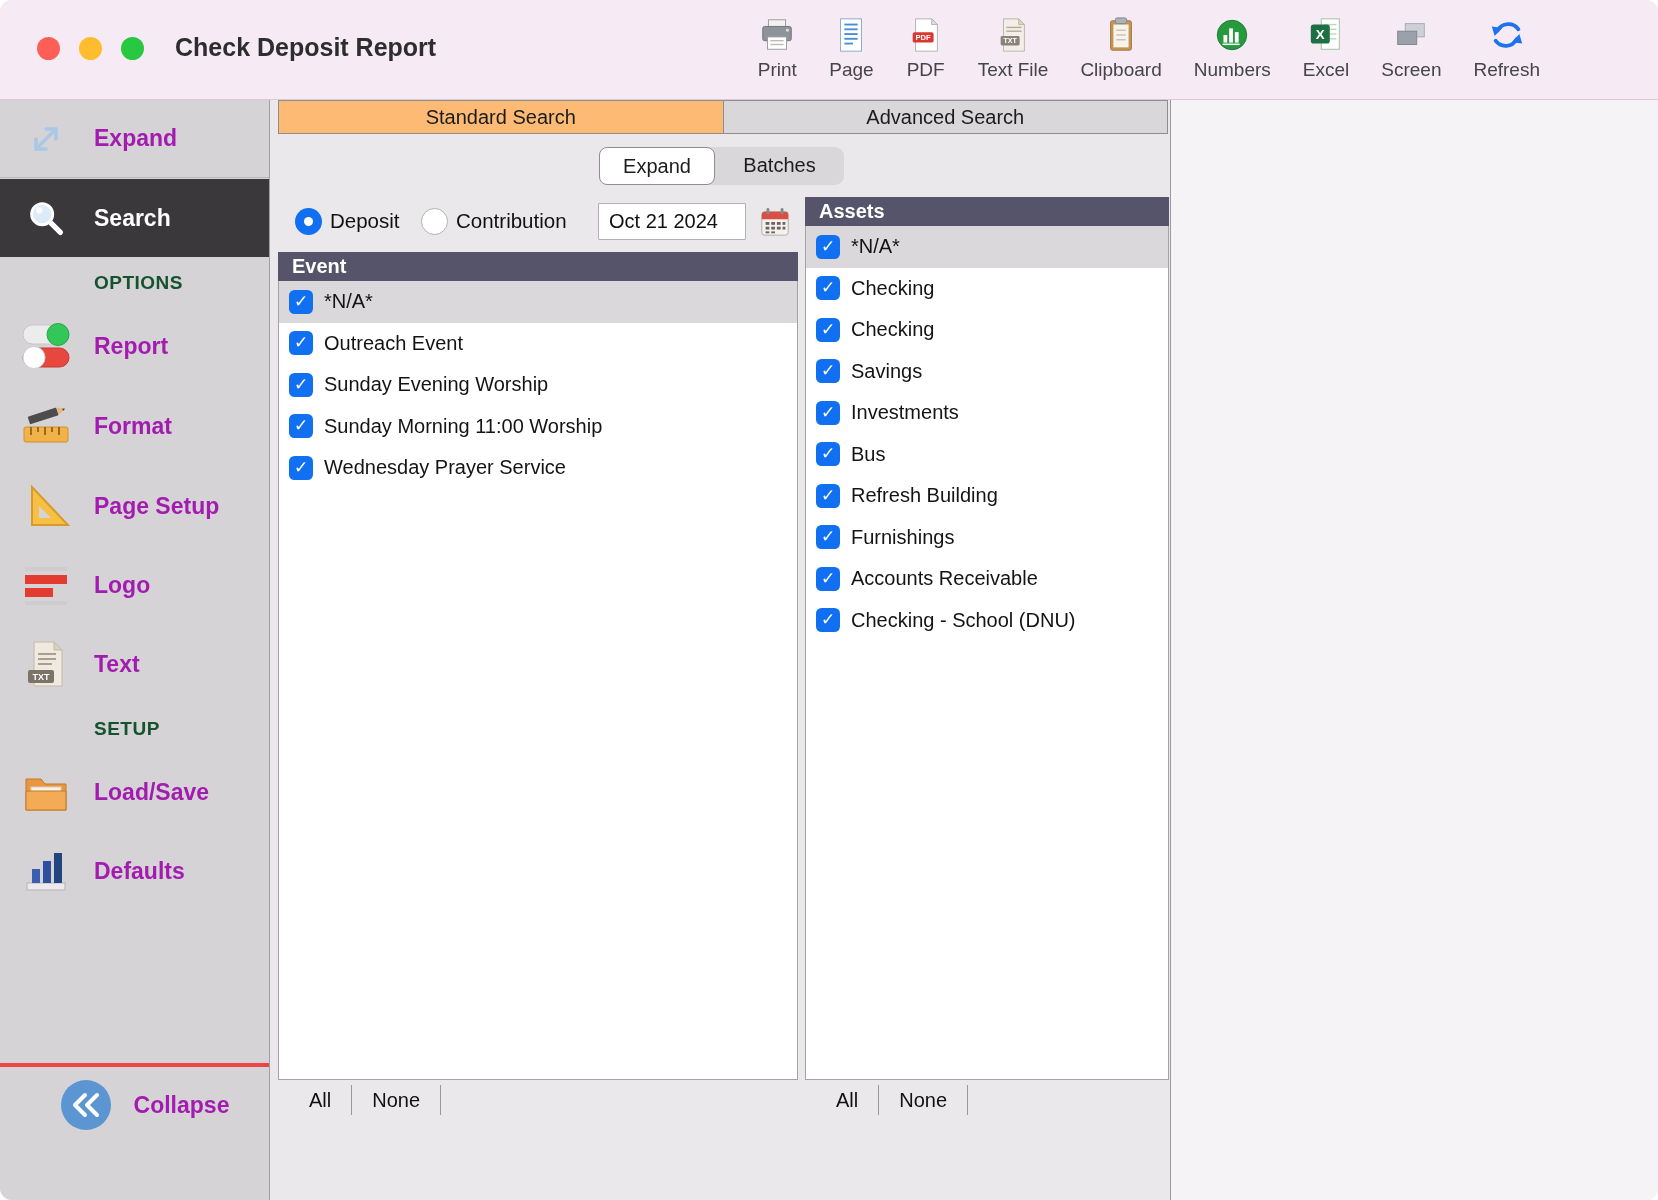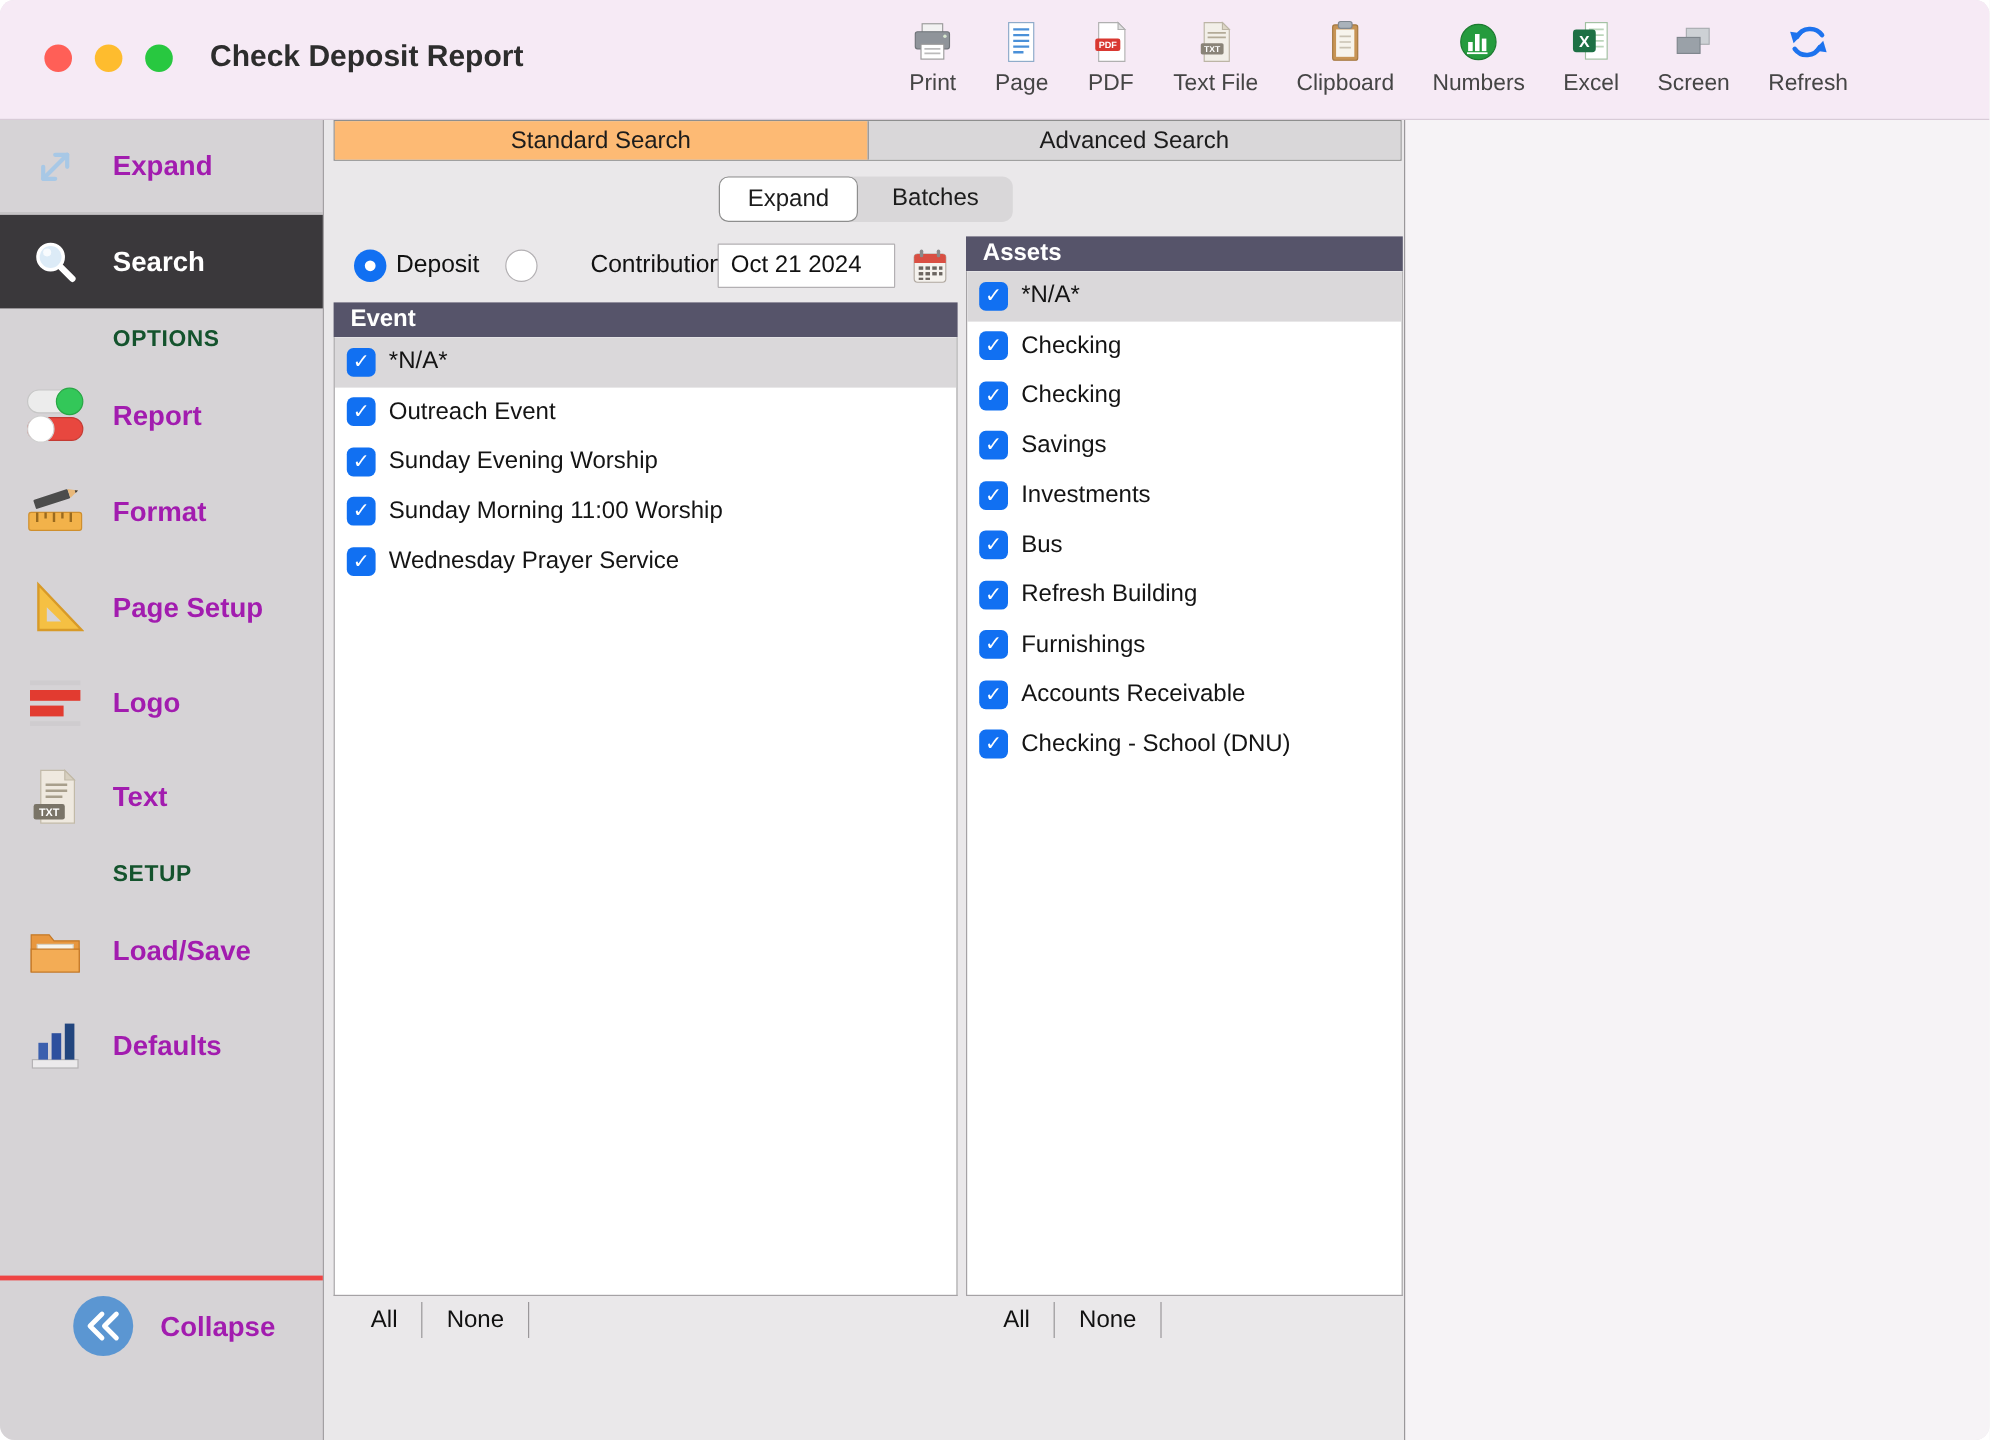--- a/index.html
+++ b/index.html
@@ -65,21 +65,21 @@
   .filter-row { position:absolute; left:0; top:100px; width:100%; height:42px; }
   .radio { position:absolute; top:8px; width:27px; height:27px; border-radius:50%; }
   .radio.on  { background:#1170f2; }
   .radio.on::after { content:""; position:absolute; left:9px; top:9px; width:9px; height:9px;
                      border-radius:50%; background:#ffffff; }
   .radio.off { background:#ffffff; border:1.5px solid #b3b0b3; }
   .radio-label { position:absolute; top:9px; font-size:20.5px; color:#111111; }
   .r-deposit      { left:24px; }
   .rl-deposit     { left:59px; }
   .r-contribution { left:150px; }
-  .rl-contribution{ left:185px;margin-left:36px; }
+  .rl-contribution{ left:185px; }
   .date-input { position:absolute; left:327px; top:3px; width:148px; height:37px;
                 border:1px solid #b3b0b3; background:#ffffff; font-size:20px; padding:0 10px;
                 font-family:inherit; color:#111111; border-radius:1px; }
   .cal-btn { position:absolute; left:487px; top:5px; width:34px; height:34px;
              display:flex; align-items:center; justify-content:center; cursor:default; }
 
   .panel-header { height:29px; background:#56546a; color:#ffffff; font-size:20px; font-weight:bold;
                   line-height:29px; padding-left:14px; }
   .check-list { position:absolute; left:0; right:0; top:29px; bottom:0; background:#ffffff;
                 border:1px solid #a5a2a5; border-top:none; overflow:hidden; }

